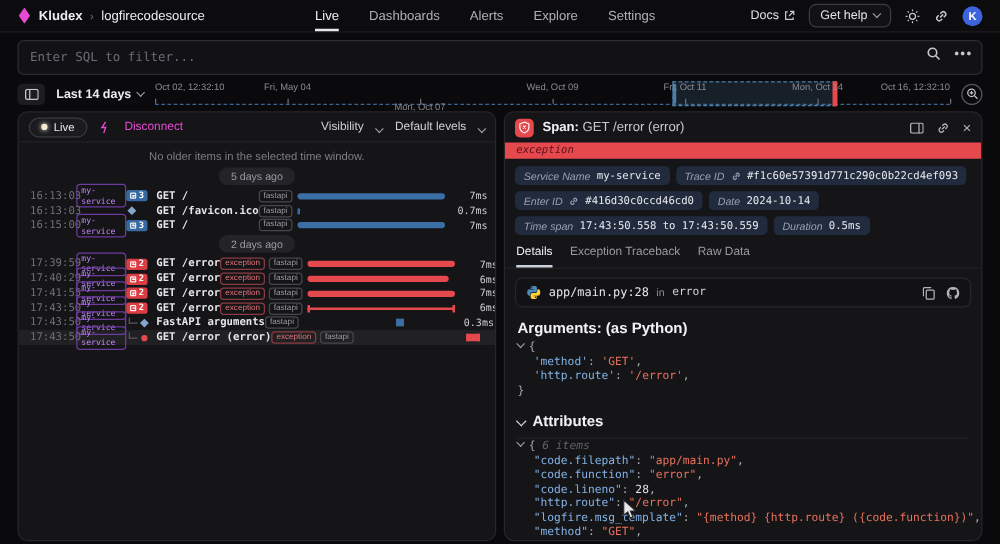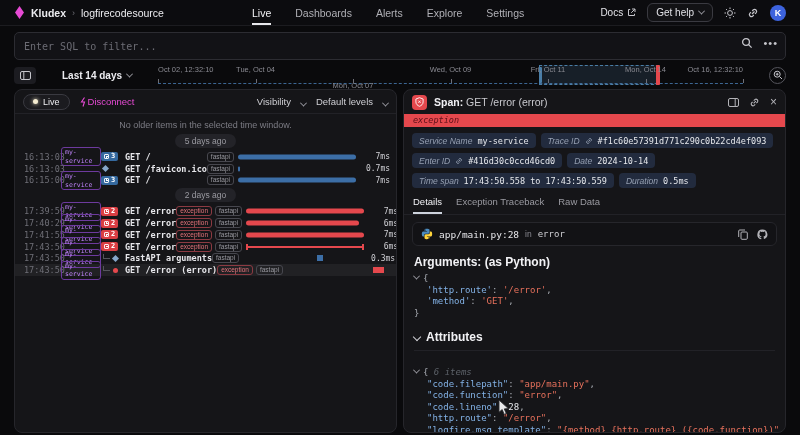--- a/index.html
+++ b/index.html
@@ -23,41 +23,41 @@
 
   
   .filter-row { padding:6px 14px 3px; }
   .sql-input-wrap { position:relative; }
   .sql-input { width:100%; height:28px; background:#121216; border:1px solid #2c2c32; border-radius:5px; color:#cfcfd4; font-family:"DejaVu Sans Mono", monospace; font-size:10px; padding:0 32px 0 9px; outline:none; }
   .sql-input::placeholder { color:#6c6c74; }
   .sql-icons { position:absolute; right:8px; top:0; height:22px; display:flex; align-items:center; gap:10px; color:#c6c6cc; }
   .dots { font-size:11px; letter-spacing:1px; color:#c6c6cc; line-height:10px; }
 
   
-  .time-row { height:24px; display:flex; align-items:center; padding:0 14px; gap:26px; }
+  .time-row { height:24px; display:flex; align-items:center; padding:0 14px; gap:9px; }
   .panel-toggle { width:22px; height:17px; border-radius:4px; background:#1c1c21; display:flex; align-items:center; justify-content:center; color:#c6c6cc; }
   .range-picker { display:flex; align-items:center; gap:5px; font-size:10px; font-weight:bold; color:#ececf0; white-space:nowrap; }
   .timeline { flex:1; position:relative; height:100%; }
   .tick-label { position:absolute; top:2px; transform:translateX(-50%); font-size:7.5px; color:#8a8a92; white-space:nowrap; }
   .tick-mark { position:absolute; bottom:4px; width:1px; height:4px; background:#6f6f77; }
   .tl-base { position:absolute; left:0; right:0; bottom:3px; border-bottom:1px dashed #3c6591; }
   .tl-selection { position:absolute; top:2px; bottom:2px; background:rgba(92,140,188,0.16); border:1px dashed #4a7ea7; }
   .tl-handle-l { position:absolute; left:-1px; top:1px; bottom:1px; width:3px; background:#4a7ea7; border-radius:1px;}
   .tl-handle-r { position:absolute; right:-2px; top:-1px; bottom:-1px; width:4px; background:#e5484d; border-radius:1px;}
   .zoom-btn { width:17px; height:17px; border:1px solid #55555c; border-radius:50%; display:flex; align-items:center; justify-content:center; color:#c6c6cc; }
 
   
   .panels { display:flex; gap:6px; margin:2px 14px 0; height:344px; }
   .panel { flex:1; background:#151518; border:1px solid #26262b; border-radius:8px; display:flex; flex-direction:column; overflow:hidden; }
 
   
   .lp-header { height:24px; display:flex; align-items:center; gap:10px; padding:0 8px; border-bottom:1px solid #222227; }
   .live-pill { display:flex; align-items:center; gap:5px; border:1px solid #3a3a41; background:#1b1b1f; border-radius:999px; padding:2px 9px; font-size:9px; color:#ececf0; }
   .live-dot { width:5px; height:5px; border-radius:50%; background:#f5edd2; box-shadow:0 0 4px #f5edd2; }
-  .disconnect { display:flex; align-items:center; gap:0; color:#e64ad4; font-size:9.5px; }
+  .disconnect { display:flex; align-items:center; gap:12px; color:#e64ad4; font-size:9.5px; }
   .lp-sp { flex:1; }
   .dd { display:flex; align-items:flex-end; gap:10px; font-size:9.5px; color:#cfcfd4; }
   .lp-body { flex:1; position:relative; padding-top:3px; }
   .empty-msg { text-align:center; color:#7c7c84; font-size:9px; padding:3px 0 2px; }
   .group-row { display:flex; justify-content:center; padding:2px 0 3px; }
   .group-pill { background:#232328; border-radius:999px; color:#9a9aa1; font-size:8.5px; padding:2px 10px; }
   .trace-row { display:flex; align-items:center; height:11.8px; font-family:"DejaVu Sans Mono", monospace; font-size:8.5px; padding-right:6px; cursor:pointer;}
   .trace-row.selected { background:rgba(255,255,255,0.055); }
   .t-time { width:46px; padding-left:9px; color:#6f6f77; flex:none; font-size:8.5px;}
   .t-svc { width:40px; flex:none; display:flex; }
@@ -101,21 +101,21 @@
   .sp-tabs { display:flex; gap:14px; padding:4px 9px 0; border-bottom:1px solid #222227; flex:none;}
   .sp-tab { font-size:9.5px; color:#9a9aa1; padding-bottom:5px; cursor:pointer; border-bottom:2px solid transparent;}
   .sp-tab.active { color:#f0f0f4; border-bottom:2px solid #cdd3dd; }
   .code-card { margin:7px 8px 0; height:24px; background:#121215; border:1px solid #26262b; border-radius:6px; display:flex; align-items:center; gap:6px; padding:0 8px; flex:none;}
   .cc-file { font-family:"DejaVu Sans Mono",monospace; font-size:9.5px; color:#e6e6ea; }
   .cc-in { font-size:8.5px; color:#8a8a92; }
   .cc-fn { font-family:"DejaVu Sans Mono",monospace; font-size:9px; color:#cfcfd4; }
   .cc-actions { margin-left:auto; display:flex; gap:9px; color:#b3b3b8; }
   .sp-scroll { padding:6px 10px 0; overflow:hidden; }
   .sec-heading { font-size:12px; font-weight:bold; color:#f2f2f5; margin:3px 0 4px; }
-  .attr-heading { display:flex; align-items:center; gap:6px; margin-top:11px; padding-bottom:6px; border-bottom:1px solid #222227; margin-bottom:16px;}
+  .attr-heading { display:flex; align-items:center; gap:6px; margin-top:11px; padding-bottom:6px; border-bottom:1px solid #222227; margin-bottom:1px;}
   .attr-heading .chev { width:6px; height:6px; border-color:#d0d0d5; }
   .code-block { font-family:"DejaVu Sans Mono",monospace; font-size:9px; line-height:11.5px; }
   .code-line { white-space:nowrap; }
   .code-chev { margin-right:4px; vertical-align:1px; }
   .tk-ind { display:inline-block; width:13px; }
   .tk-key { color:#83b2e6; } .tk-str { color:#e8715c; } .tk-num { color:#e6e8ec; }
   .tk-punc { color:#a9adb4; } .tk-meta { color:#5c6168; font-style:italic; }
 
   .cursor { position:absolute; left:498px; top:399px; pointer-events:none; z-index:50;}
   svg { display:block; }
@@ -196,21 +196,21 @@
     <span class="chev"></span>
   </span>
   <div class="timeline" id="timeline">
     <div class="tl-base"></div>
     <div class="tl-selection" id="tl-sel" style="left: 65.1%; width: 20.6%;">
       <span class="tl-handle-l"></span>
       <span class="tl-handle-r"></span>
     </div>
   <div class="tick-label" style="left: 0%; transform: none;">Oct 02, 12:32:10</div>
       <div class="tick-mark" style="left: 0%;"></div>
-      <div class="tick-label" style="left: 16.6667%;">Tue, Oct 04</div>
+      <div class="tick-label" style="left: 16.6667%;">Fri, May 04</div>
       <div class="tick-mark" style="left: 16.6667%;"></div>
       <div class="tick-label" style="left: 33.3333%; margin-top: 16px;">Mon, Oct 07</div>
       <div class="tick-mark" style="left: 33.3333%;"></div>
       <div class="tick-label" style="left: 50%;">Wed, Oct 09</div>
       <div class="tick-mark" style="left: 50%;"></div>
       <div class="tick-label" style="left: 66.6667%;">Fri, Oct 11</div>
       <div class="tick-mark" style="left: 66.6667%;"></div>
       <div class="tick-label" style="left: 83.3333%;">Mon, Oct 14</div>
       <div class="tick-mark" style="left: 83.3333%;"></div>
       <div class="tick-label" style="left: 100%; transform: translateX(-100%);">Oct 16, 12:32:10</div>
@@ -535,22 +535,22 @@
         </span>
       </span>
     </div>
     <div class="sp-scroll">
       <div class="sec-heading">
         <span>Arguments:</span>
         <span>(as Python)</span>
       </div>
       <div class="code-block" id="args-block">
           <div class="code-line"><span class="chev code-chev"></span><span class="tk-punc">{</span></div>
+          <div class="code-line"><span class="tk-ind"></span><span class="tk-key">'method'</span><span class="tk-punc">: </span><span class="tk-str">'GET'</span><span class="tk-punc">,</span></div>
           <div class="code-line"><span class="tk-ind"></span><span class="tk-key">'http.route'</span><span class="tk-punc">: </span><span class="tk-str">'/error'</span><span class="tk-punc">,</span></div>
-          <div class="code-line"><span class="tk-ind"></span><span class="tk-key">'method'</span><span class="tk-punc">: </span><span class="tk-str">'GET'</span><span class="tk-punc">,</span></div>
           <div class="code-line"><span class="tk-punc">}</span></div>
         </div>
       <div class="attr-heading">
         <span class="chev" style="transform:rotate(45deg);"></span>
         <span class="sec-heading" style="margin:0;">Attributes</span>
       </div>
       <div class="code-block" id="attr-block">
           <div class="code-line"><span class="chev code-chev"></span><span class="tk-punc">{ </span><span class="tk-meta">6 items</span></div>
           <div class="code-line"><span class="tk-ind"></span><span class="tk-key">"code.filepath"</span><span class="tk-punc">: </span><span class="tk-str">"app/main.py"</span><span class="tk-punc">,</span></div>
           <div class="code-line"><span class="tk-ind"></span><span class="tk-key">"code.function"</span><span class="tk-punc">: </span><span class="tk-str">"error"</span><span class="tk-punc">,</span></div>

